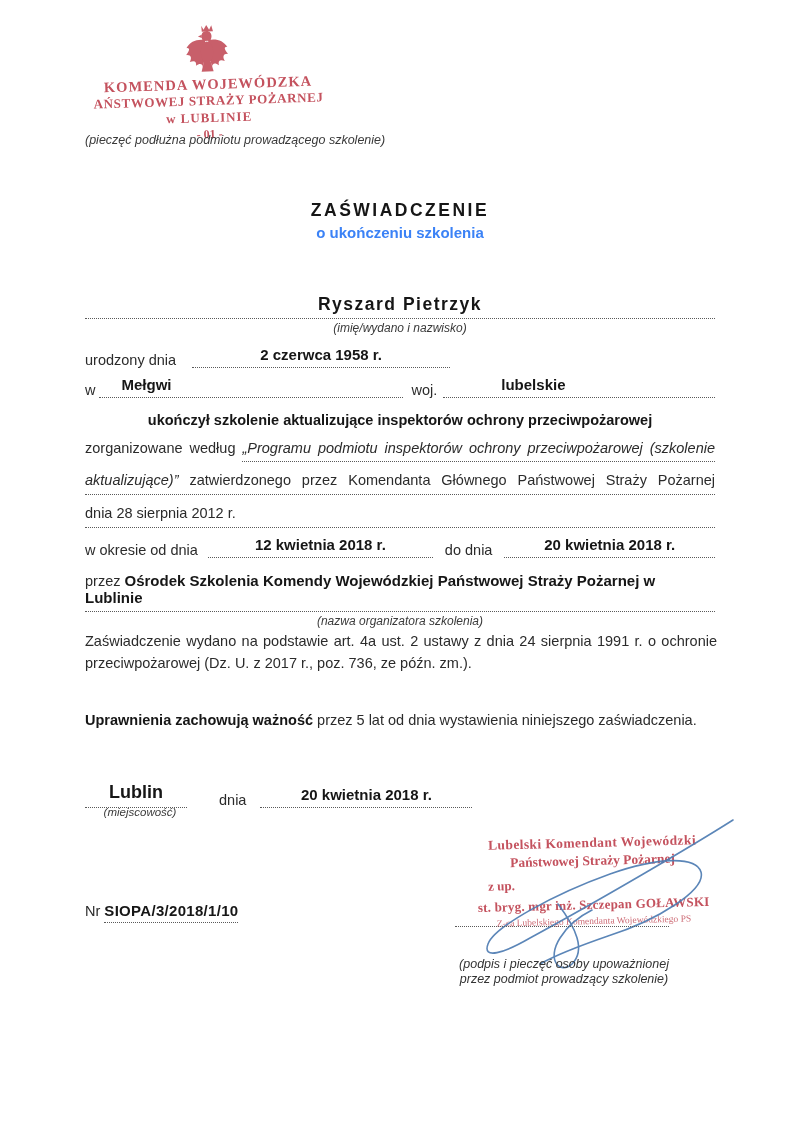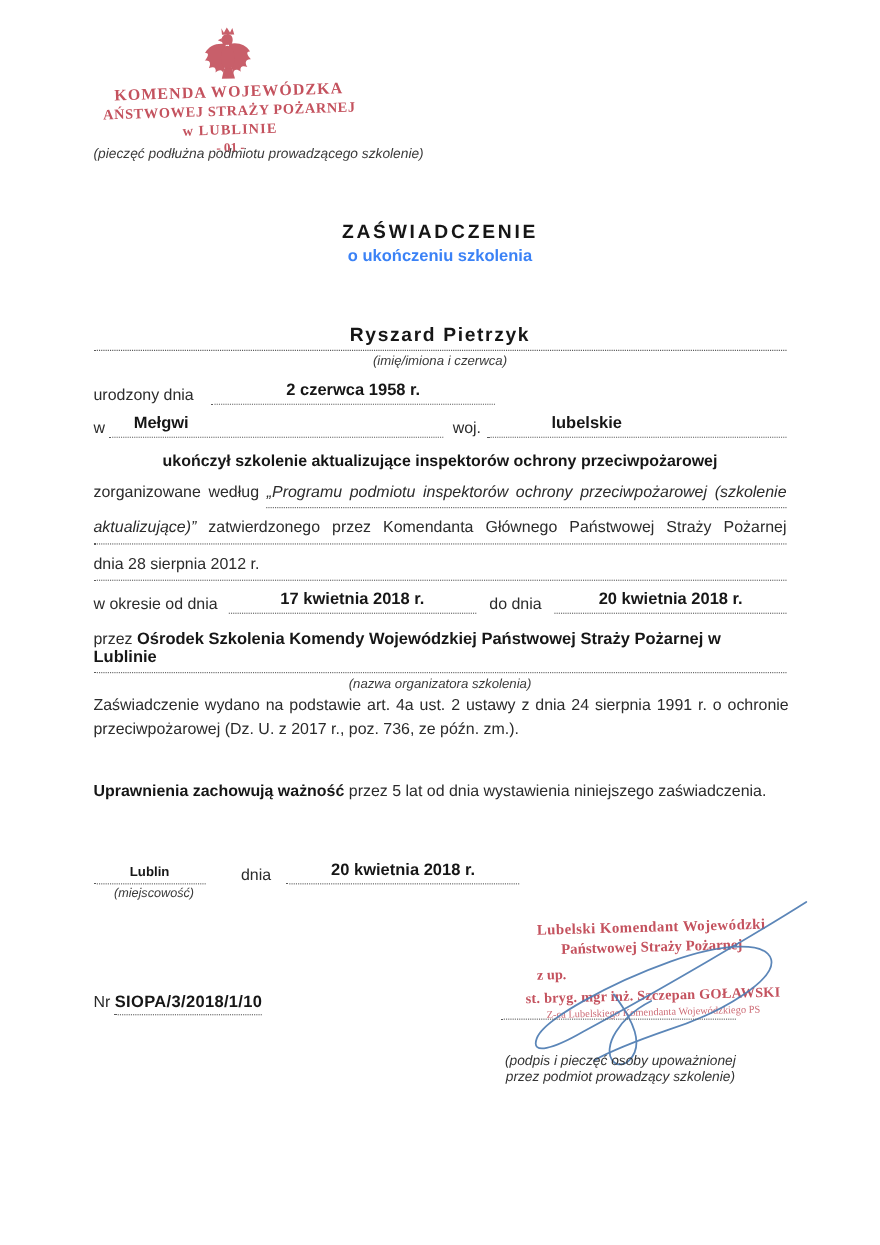--- a/index.html
+++ b/index.html
@@ -67,21 +67,21 @@
 
   <div class="abs caption" style="left:85px;top:133px;font-size:12.5px;">(pieczęć podłużna podmiotu prowadzącego szkolenie)</div>
 
   <div class="abs center" style="left:0;top:200px;width:800px;">
     <div class="title-main">ZAŚWIADCZENIE</div>
     <div class="title-sub">o ukończeniu szkolenia</div>
   </div>
 
   <div class="abs" style="left:85px;top:294px;width:630px;">
     <div class="name-line center dots">Ryszard Pietrzyk</div>
-    <div class="caption center" style="margin-top:2px;">(imię/imiona i czerwca)</div>
+    <div class="caption center" style="margin-top:2px;">(imię/wydano i nazwisko)</div>
   </div>
 
   <div class="abs row" style="left:85px;top:346px;width:630px;">
     <span style="margin-right:16px;">urodzony dnia</span>
     <span class="b center dots fill" style="width:258px;font-size:15px;">2 czerwca 1958 r.</span>
   </div>
 
   <div class="abs row" style="left:85px;top:376px;width:630px;">
     <span style="margin-right:4px;">w</span>
     <span class="b dots fill" style="flex:0 0 282px;padding-left:22px;font-size:15px;">Mełgwi</span>
@@ -92,38 +92,38 @@
   <div class="abs center b" style="left:85px;top:412px;width:630px;font-size:14.5px;">ukończył szkolenie aktualizujące inspektorów ochrony przeciwpożarowej</div>
 
   <div class="abs" style="left:85px;top:440px;">
     <div class="jline"><span>zorganizowane według</span> <span class="it dots" style="padding-bottom:5px;">„Programu podmiotu inspektorów ochrony przeciwpożarowej (szkolenie</span></div>
     <div class="jline dots" style="margin-top:10px;"><span class="it">aktualizujące)”</span> <span>zatwierdzonego przez Komendanta Głównego Państwowej Straży Pożarnej</span></div>
     <div class="dots" style="width:630px;margin-top:10px;padding-bottom:6px;">dnia 28 sierpnia 2012 r.</div>
   </div>
 
   <div class="abs row" style="left:85px;top:536px;width:630px;">
     <span style="margin-right:10px;">w okresie od dnia</span>
-    <span class="b center dots fill" style="width:225px;font-size:15px;">17 kwietnia 2018 r.</span>
+    <span class="b center dots fill" style="width:225px;font-size:15px;">12 kwietnia 2018 r.</span>
     <span style="margin:0 12px;">do dnia</span>
     <span class="b center dots fill" style="flex:1;font-size:15px;">20 kwietnia 2018 r.</span>
   </div>
 
   <div class="abs" style="left:85px;top:572px;width:630px;">
     <div class="dots" style="padding-bottom:5px;"><span>przez</span> <span class="b" style="font-size:15px;">Ośrodek Szkolenia Komendy Wojewódzkiej Państwowej Straży Pożarnej w Lublinie</span></div>
     <div class="caption center" style="margin-top:2px;">(nazwa organizatora szkolenia)</div>
   </div>
 
   <div class="abs" style="left:85px;top:630px;width:632px;text-align:justify;line-height:22px;">Zaświadczenie wydano na podstawie art. 4a ust. 2 ustawy z dnia 24  sierpnia 1991 r. o ochronie przeciwpożarowej (Dz. U. z 2017 r., poz. 736, ze późn. zm.).</div>
 
   <div class="abs" style="left:85px;top:712px;width:640px;">
     <span class="b">Uprawnienia zachowują ważność</span> <span>przez 5 lat od dnia wystawienia niniejszego zaświadczenia.</span>
   </div>
 
   <div class="abs row" style="left:85px;top:782px;width:630px;">
-    <span class="b center dots fill" style="width:102px;font-size:12px;">Lublin</span>
+    <span class="b center dots fill" style="width:102px;font-size:18px;">Lublin</span>
     <span style="margin:0 14px 0 32px;">dnia</span>
     <span class="b center dots fill" style="width:212px;font-size:15px;">20 kwietnia 2018 r.</span>
   </div>
   <div class="abs caption" style="left:95px;top:806px;width:90px;text-align:center;font-size:11.5px;">(miejscowość)</div>
 
   <div class="abs sstamp" style="left:448px;top:835px;">
     <div class="s1">Lubelski Komendant Wojewódzki</div>
     <div class="s2">Państwowej Straży Pożarnej</div>
     <div class="s3">z up.</div>
     <div class="s4">st. bryg. mgr inż. Szczepan GOŁAWSKI</div>

